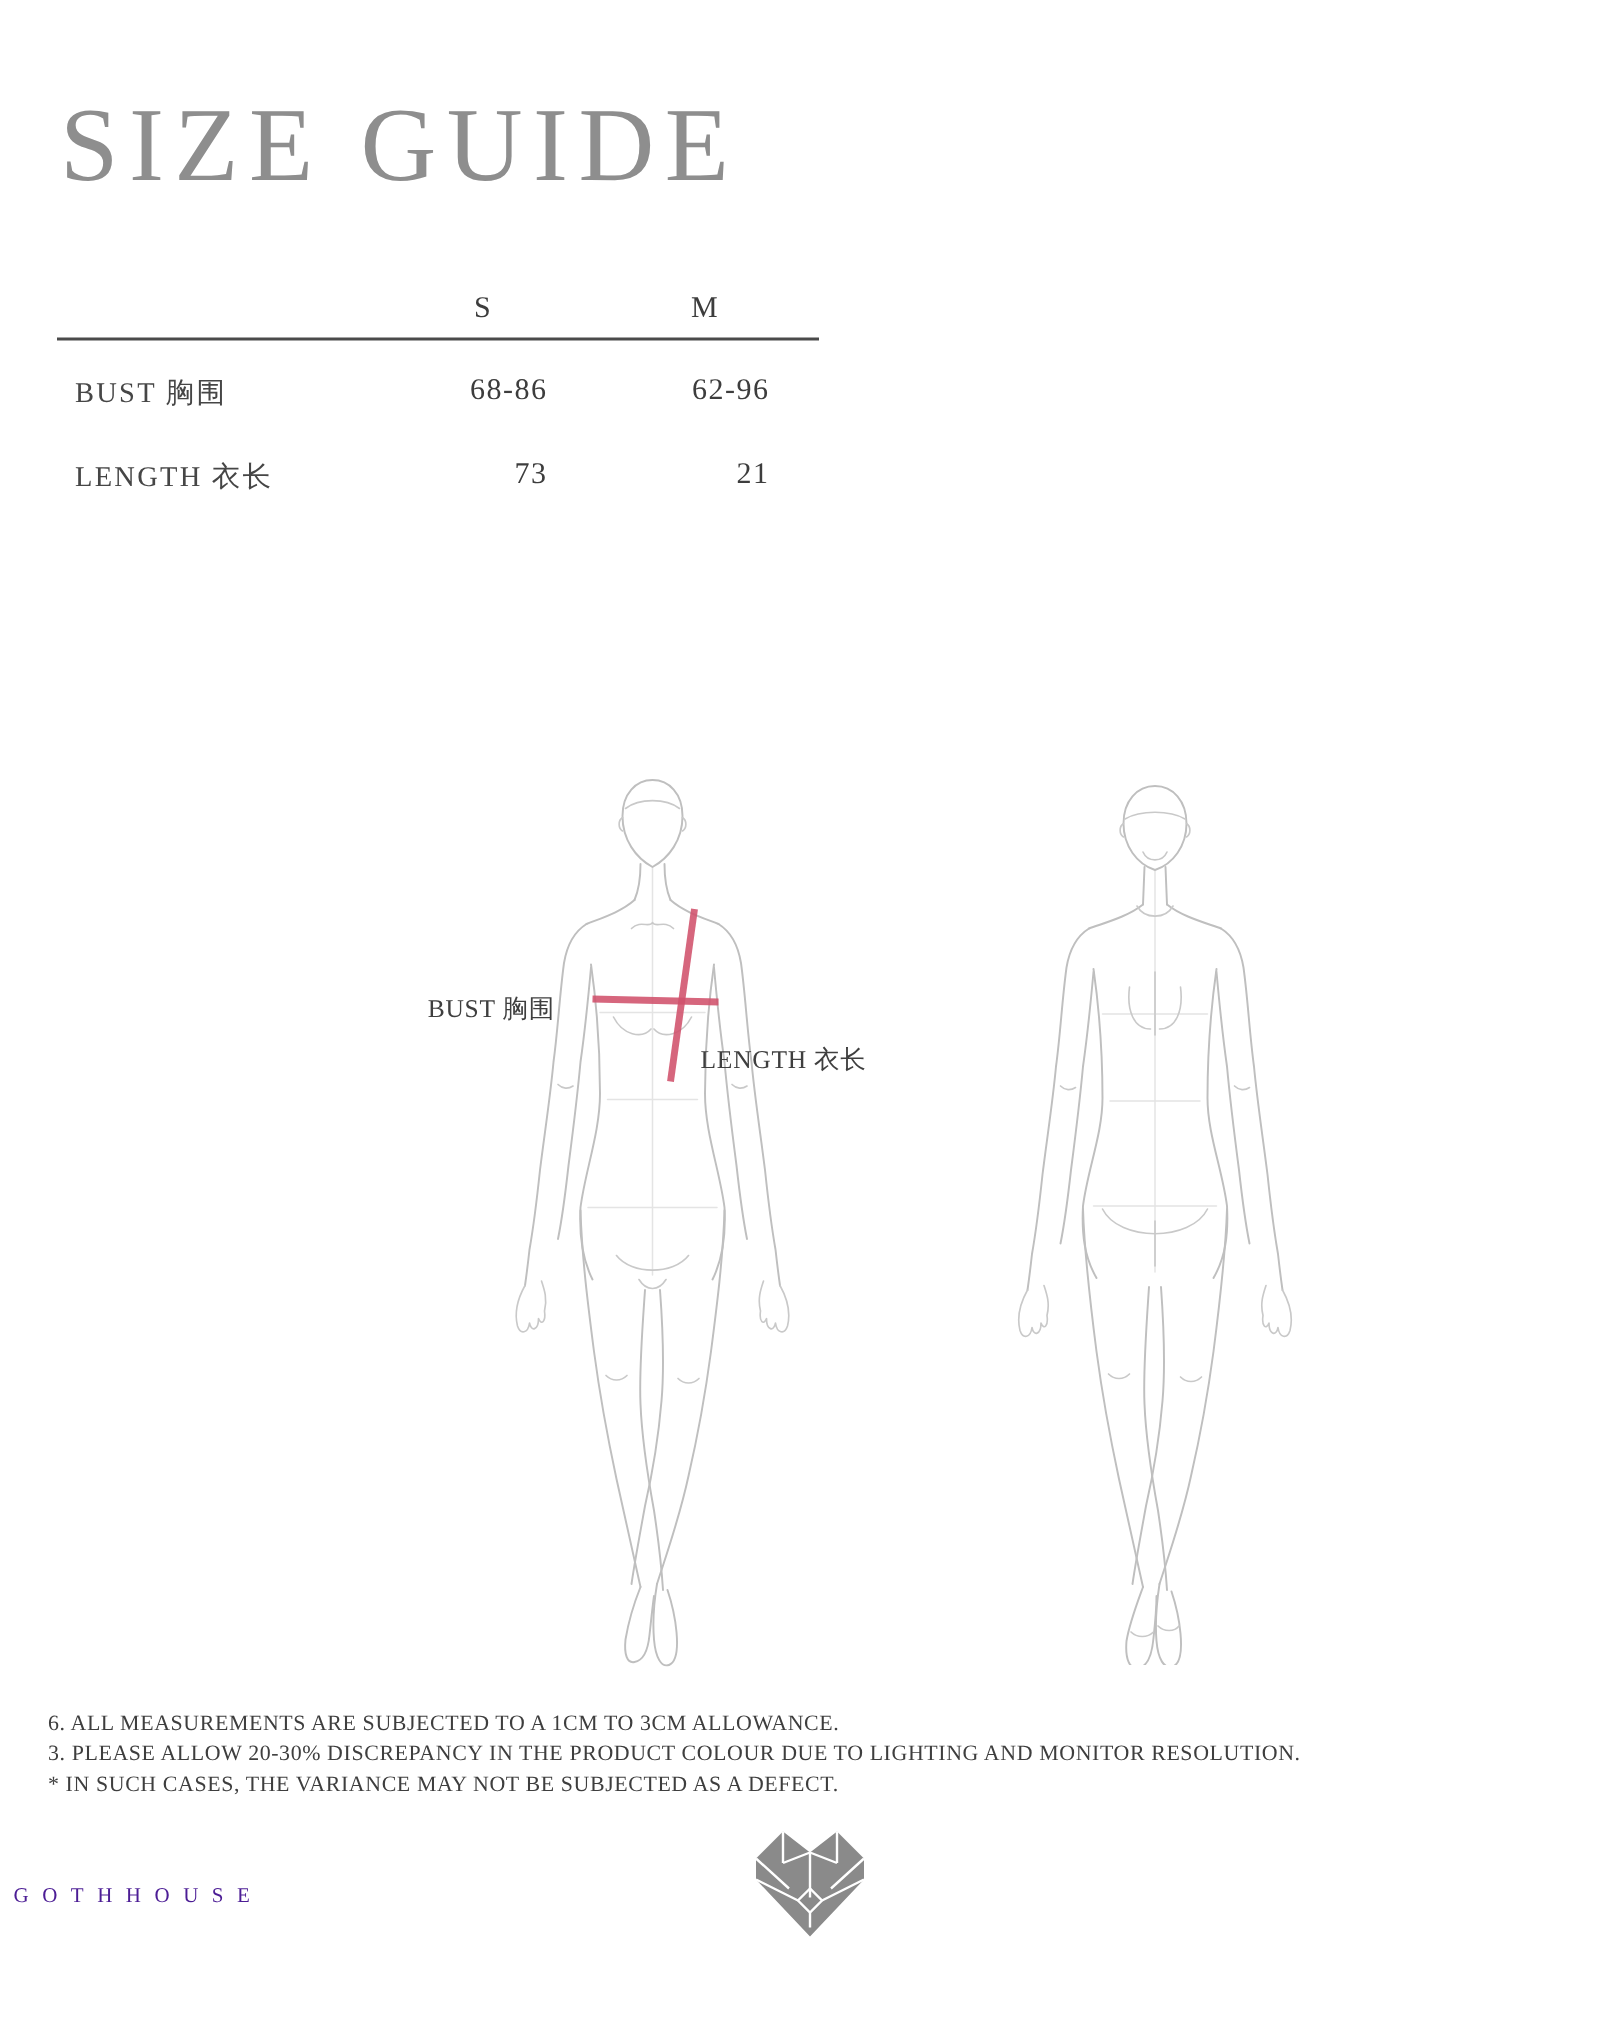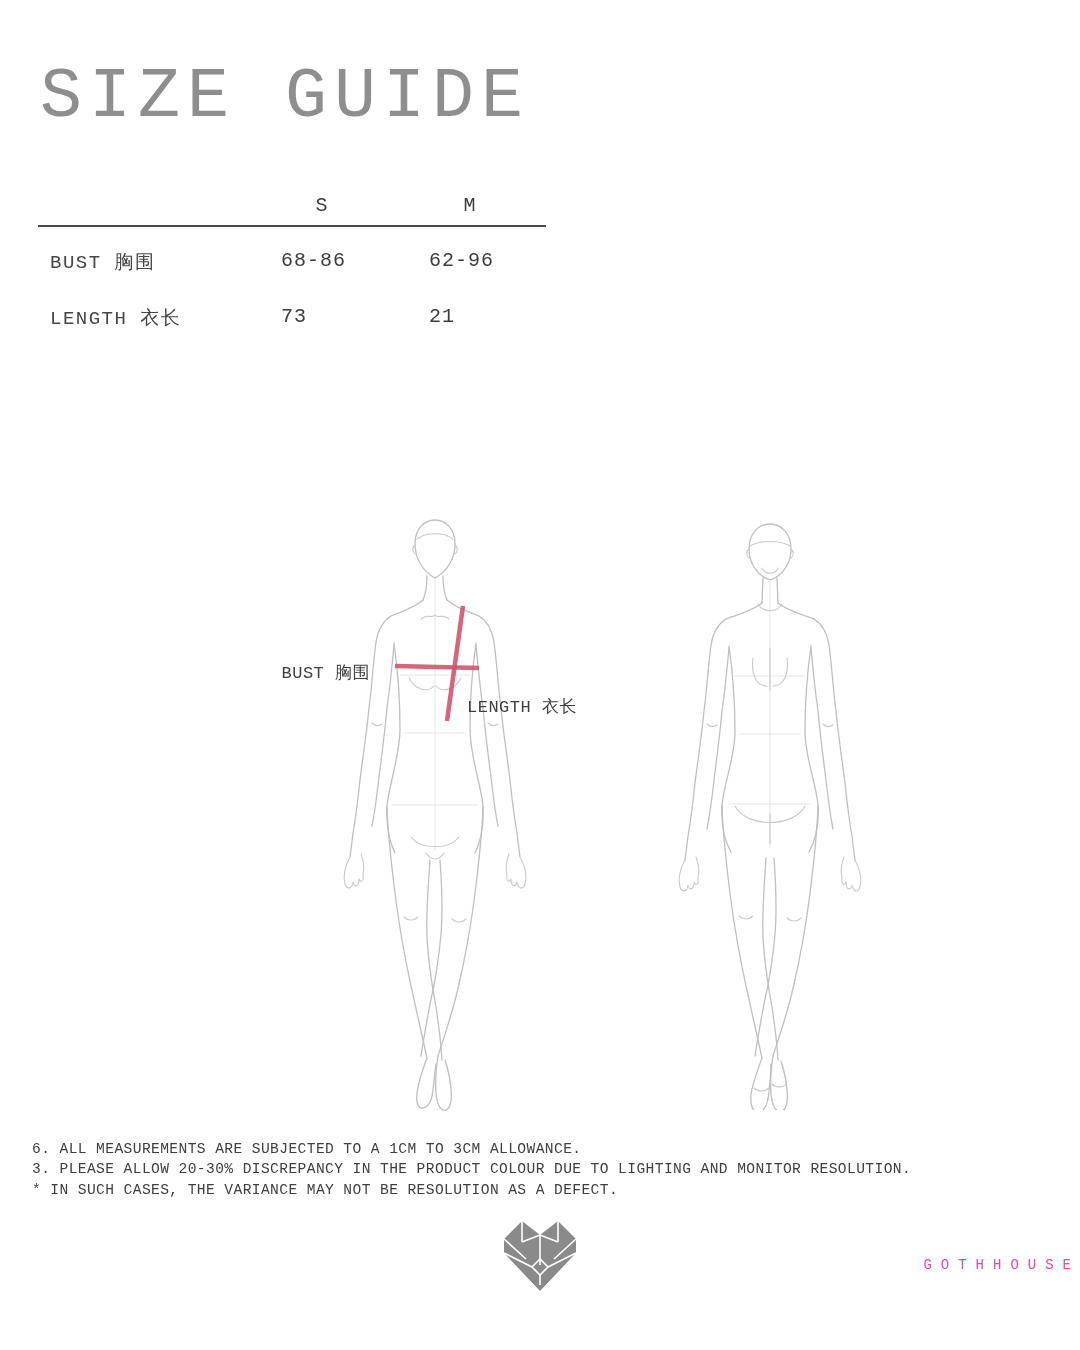--- a/index.html
+++ b/index.html
@@ -1,34 +1,34 @@
 <!DOCTYPE html>
 <html><head>
 <meta charset="utf-8">
 <style>
   html,body { margin:0; padding:0; background:#ffffff; }
   .page {
     position:relative; width:1080px; height:1350px; background:#ffffff;
-    font-family:Liberation Mono, monospace; color:#3e3e3e; overflow:hidden;
+    font-family:Liberation Serif, serif; color:#3e3e3e; overflow:hidden;
   }
   .abs { position:absolute; }
 
   
   .title {
     left:40px; top:58px; font-size:70px; font-weight:100;
     letter-spacing:7px; color:#8e8e8e; white-space:nowrap;
   }
 
   
   .col-head { width:60px; text-align:center; font-size:20px; letter-spacing:1px; color:#3d3d3d; }
   .head-s { left:292px; top:194px; }
   .head-m { left:440px; top:194px; }
   .table-rule { left:38px; top:225px; width:508px; height:2px; background:#4a4a4a; }
   .row-label { left:50px; font-size:19px; letter-spacing:1.5px; color:#464646; }
-  .cell { width:84px; text-align:left; font-size:20px; letter-spacing:1px; color:#3d3d3d; }
+  .cell { width:84px; text-align:right; font-size:20px; letter-spacing:1px; color:#3d3d3d; }
   .r1 { top:249px; } .r2 { top:305px; }
   .c1 { left:281px; } .c2 { left:429px; }
 
   
   .croquis path { fill:none; stroke:#bfbfbf; stroke-width:1.3; stroke-linecap:round; stroke-linejoin:round; }
   .croquis path.detail { stroke:#c9c9c9; stroke-width:1.1; }
   .croquis path.faint { stroke:#e4e4e4; stroke-width:1; }
 
   
   .annot-line { stroke-width:4.6; opacity:0.88; }
@@ -36,22 +36,22 @@
   .bust-label { left:235px; top:661px; width:135px; text-align:right; }
   .length-label { left:467px; top:695px; }
 
   
   .notes { left:32px; top:1139px; font-size:14.6px; line-height:20.3px; letter-spacing:0.4px; color:#3e3e3e; }
 
   
   .logo { left:492px; top:1219px; }
   .logo .facet { stroke:#ffffff; stroke-width:1.6; fill:none; }
   .brand-name {
-    left:0; top:1257px; width:1080px; text-align:right;
-    font-size:14px; letter-spacing:9px; text-indent:9px; color:#ec4899;
+    left:0; top:1257px; width:1080px; text-align:left;
+    font-size:14px; letter-spacing:9px; text-indent:9px; color:#4c1d95;
   }
 </style>
 </head>
 <body>
 
 <div class="page">
 
   <div class="abs title">SIZE GUIDE</div>
 
   <div>
@@ -133,21 +133,21 @@
   <svg class="abs" style="left:380px; top:598px;" width="110" height="130" viewBox="0 0 110 130">
     <line class="annot-line" x1="15" y1="68" x2="99" y2="70" stroke="#d1516c"></line>
     <line class="annot-line" x1="83" y1="8" x2="67" y2="123" stroke="#d1516c"></line>
   </svg>
   <div class="abs measure-label bust-label">BUST 胸围</div>
   <div class="abs measure-label length-label">LENGTH 衣长</div>
 
   <div class="abs notes">
     <div>6. ALL MEASUREMENTS ARE SUBJECTED TO A 1CM TO 3CM ALLOWANCE.</div>
     <div>3. PLEASE ALLOW 20-30% DISCREPANCY IN THE PRODUCT COLOUR DUE TO LIGHTING AND MONITOR RESOLUTION.</div>
-    <div>* IN SUCH CASES, THE VARIANCE MAY NOT BE RESOLUTION AS A DEFECT.</div>
+    <div>* IN SUCH CASES, THE VARIANCE MAY NOT BE SUBJECTED AS A DEFECT.</div>
   </div>
 
   <svg class="abs logo" width="96" height="76" viewBox="0 0 96 76">
     <path d="M48,16 L30,2 L12,20 L12,34 L48,72 L84,34 L84,20 L66,2 Z" fill="#8a8a8a"></path>
     <g class="facet">
       <path d="M48,16 L48,46"></path>
       <path d="M12,20 L34,40 M84,20 L62,40"></path>
       <path d="M30,2 L30,23 M66,2 L66,23"></path>
       <path d="M30,23 L48,16 M66,23 L48,16"></path>
       <path d="M12,34 L40,48 M84,34 L56,48"></path>

